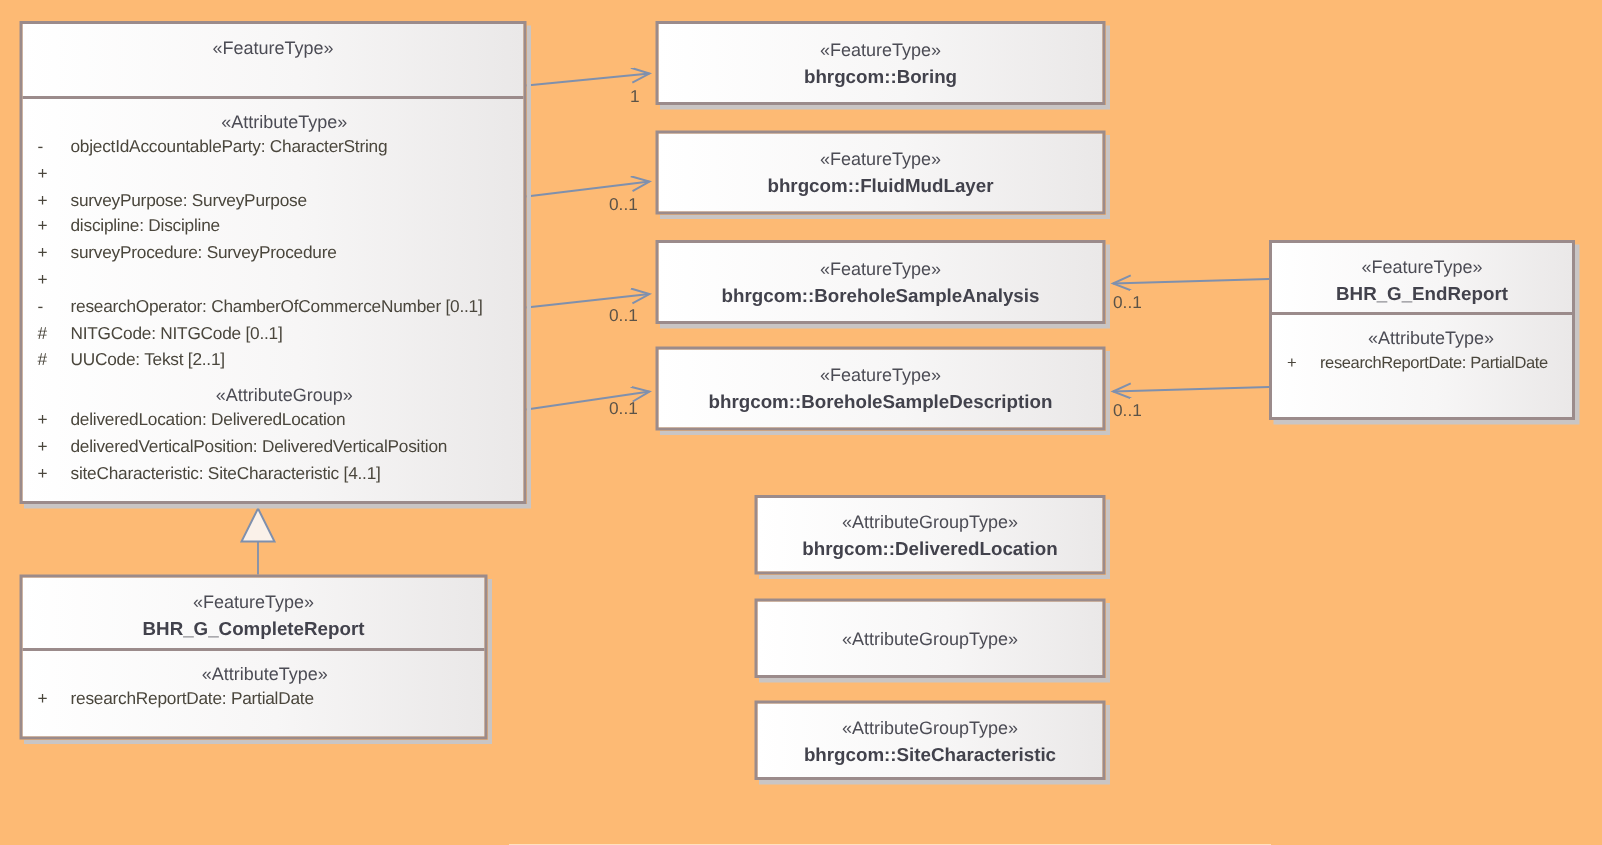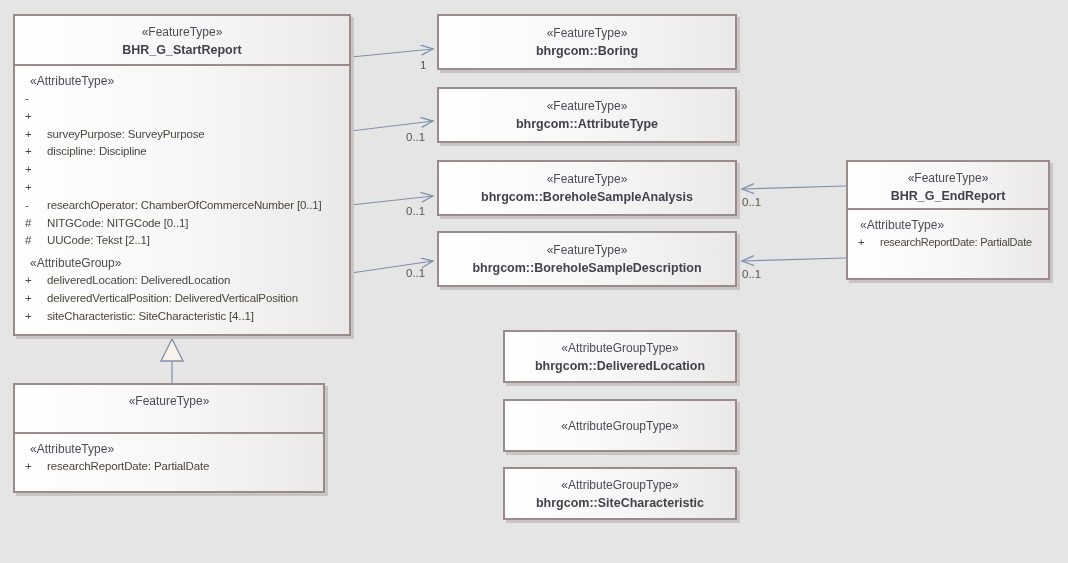--- a/index.html
+++ b/index.html
@@ -1,36 +1,36 @@
 <!DOCTYPE html>
 <html><head>
 <meta charset="utf-8">
 <style>
   html, body { margin:0; padding:0; background:#ffffff; }
   .canvas {
-    position:relative; width:1068px; height:563px; background:#e5e5e5;
+    position:relative; width:1068px; height:563px; background:#fdba74;
     font-family:"Liberation Sans", sans-serif; overflow:hidden;
   }
   svg.connectors { position:absolute; left:0; top:0; width:1068px; height:563px; }
 
   .uml-box {
     position:absolute; box-sizing:border-box;
     border:2px solid #9b8b8b;
     background:linear-gradient(90deg, #ffffff 0%, #f7f6f6 55%, #eae8e8 100%);
     box-shadow:3px 3px 0 #c9c5c4;
   }
   .hdr { text-align:center; box-sizing:border-box; padding-top:7px; }
   .hdr.with-sep { border-bottom:2px solid #9b8b8b; }
   .stereo { font-size:12px; color:#4c4c55; line-height:18px; }
   .cname  { font-size:12.5px; font-weight:bold; color:#42424c; line-height:18px; }
 
   .center-box { display:flex; flex-direction:column; justify-content:center; text-align:center; }
 
   .compartment { padding-top:6px; }
-  .sub-stereo { font-size:12px; color:#4c4c55; padding-left:15px; line-height:18px; white-space:nowrap; }
+  .sub-stereo { font-size:12px; color:#4c4c55; padding-left:15px; line-height:18px; white-space:nowrap;text-align:center; }
   .attr-row { display:flex; font-size:11.5px; color:#4a463c; line-height:17.8px;
               white-space:nowrap; letter-spacing:-0.15px; }
   .attr-row .vis { width:22px; padding-left:10px; flex:none; }
   .group-gap { margin-top:4px; }
   .tight .attr-row { font-size:11px; letter-spacing:-0.25px; }
   .tight .sub-stereo { padding-left:12px; }
 
   .mult { position:absolute; font-size:11.5px; color:#5b5348; line-height:13px; }
 </style>
 </head>
@@ -50,40 +50,41 @@
     <line x1="351" y1="273" x2="433" y2="261" stroke="#7f90ad" stroke-width="1.2" marker-end="url(#openArrow)"></line>
     <line x1="846" y1="186" x2="742" y2="189" stroke="#7f90ad" stroke-width="1.2" marker-end="url(#openArrow)"></line>
     <line x1="846" y1="258" x2="742" y2="261" stroke="#7f90ad" stroke-width="1.2" marker-end="url(#openArrow)"></line>
     <line x1="172" y1="383" x2="172" y2="361" stroke="#7f90ad" stroke-width="1.2"></line>
     <polygon points="172,339 183,361 161,361" fill="#faf1e9" stroke="#7f90ad" stroke-width="1.3"></polygon>
   </svg>
 
   <div class="uml-box" style="left:13px; top:14px; width:338px; height:322px;">
     <div class="hdr with-sep" style="height:50px;">
       <div class="stereo">«FeatureType»</div>
-      <div class="cname">BHR_G_StartReport</div>
     </div>
     <div class="compartment">
       <div class="sub-stereo">«AttributeType»</div>
       <div class="attr-row">
         <span class="vis">-</span>
+        <span>objectIdAccountableParty: CharacterString</span>
       </div>
       <div class="attr-row">
         <span class="vis">+</span>
       </div>
       <div class="attr-row">
         <span class="vis">+</span>
         <span>surveyPurpose: SurveyPurpose</span>
       </div>
       <div class="attr-row">
         <span class="vis">+</span>
         <span>discipline: Discipline</span>
       </div>
       <div class="attr-row">
         <span class="vis">+</span>
+        <span>surveyProcedure: SurveyProcedure</span>
       </div>
       <div class="attr-row">
         <span class="vis">+</span>
       </div>
       <div class="attr-row">
         <span class="vis">-</span>
         <span>researchOperator: ChamberOfCommerceNumber [0..1]</span>
       </div>
       <div class="attr-row">
         <span class="vis">#</span>
@@ -109,21 +110,21 @@
     </div>
   </div>
 
   <div class="uml-box center-box" style="left:437px; top:14px; width:300px; height:56px;">
     <div class="stereo">«FeatureType»</div>
     <div class="cname">bhrgcom::Boring</div>
   </div>
 
   <div class="uml-box center-box" style="left:437px; top:87px; width:300px; height:56px;">
     <div class="stereo">«FeatureType»</div>
-    <div class="cname">bhrgcom::AttributeType</div>
+    <div class="cname">bhrgcom::FluidMudLayer</div>
   </div>
 
   <div class="uml-box center-box" style="left:437px; top:160px; width:300px; height:56px;">
     <div class="stereo">«FeatureType»</div>
     <div class="cname">bhrgcom::BoreholeSampleAnalysis</div>
   </div>
 
   <div class="uml-box center-box" style="left:437px; top:231px; width:300px; height:56px;">
     <div class="stereo">«FeatureType»</div>
     <div class="cname">bhrgcom::BoreholeSampleDescription</div>
@@ -139,20 +140,21 @@
       <div class="attr-row">
         <span class="vis">+</span>
         <span>researchReportDate: PartialDate</span>
       </div>
     </div>
   </div>
 
   <div class="uml-box" style="left:13px; top:383px; width:312px; height:110px;">
     <div class="hdr with-sep" style="height:49px;">
       <div class="stereo">«FeatureType»</div>
+      <div class="cname">BHR_G_CompleteReport</div>
     </div>
     <div class="compartment">
       <div class="sub-stereo">«AttributeType»</div>
       <div class="attr-row">
         <span class="vis">+</span>
         <span>researchReportDate: PartialDate</span>
       </div>
     </div>
   </div>
 

